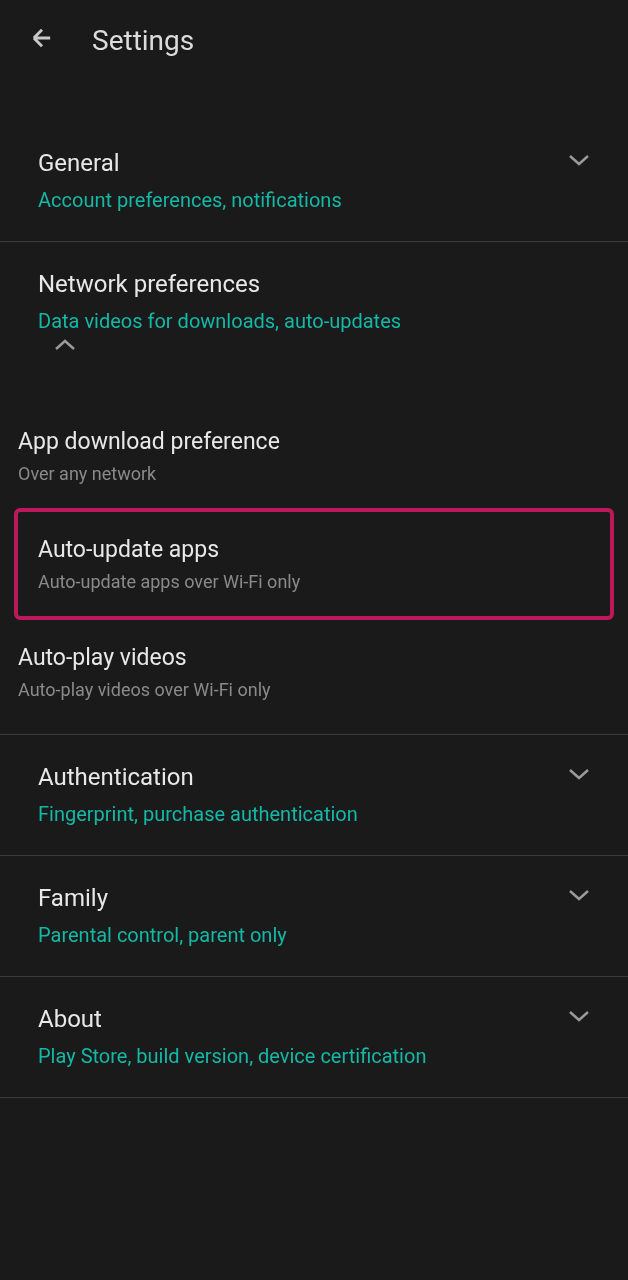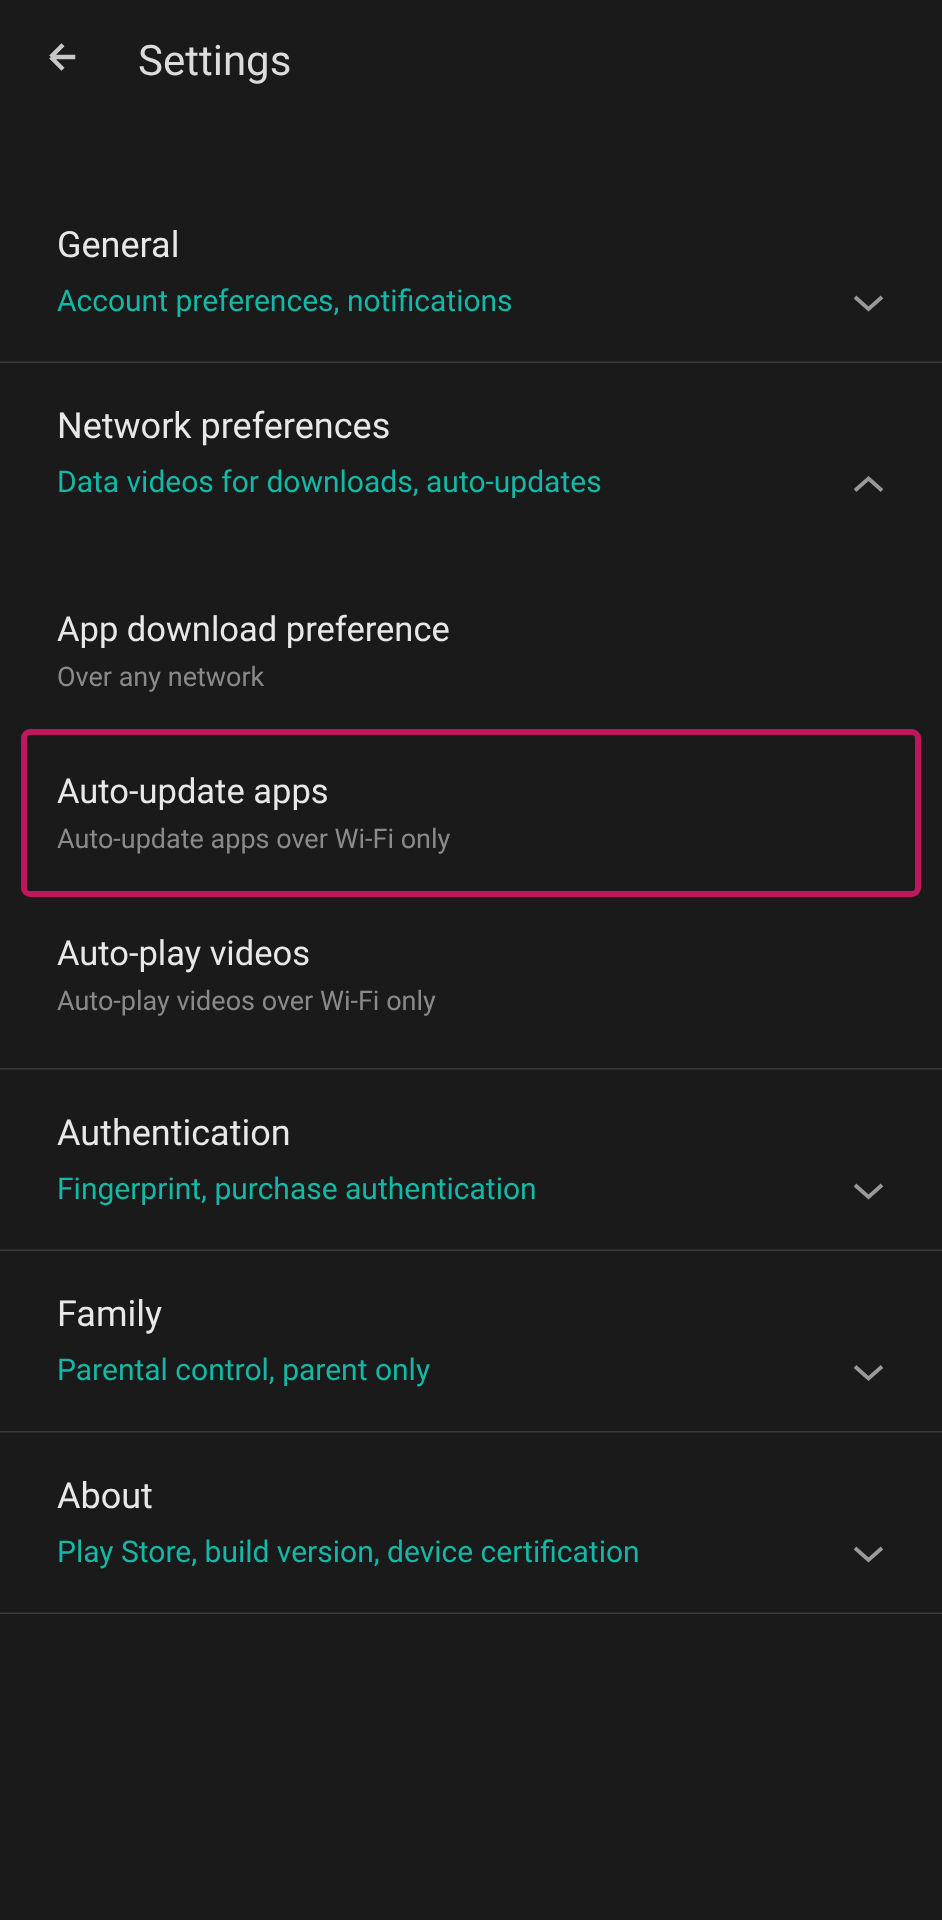--- a/index.html
+++ b/index.html
@@ -40,21 +40,21 @@
       font-weight: 400;
       color: #dcdcdc;
     }
     .content {
       padding: 0;
     }
     .section {
       padding: 28px 38px 28px 38px;
       border-bottom: 1px solid #3a3a3a;
       display: flex;
-      align-items: flex-end;
+      align-items: flex-start;
       justify-content: space-between;
       cursor: pointer;
     }
     .section:first-of-type {
       margin-top: 40px;
     }
     .section-text {
       flex: 1;
     }
     .section-title {
@@ -78,21 +78,21 @@
       margin-left: 16px;
     }
     .chevron svg {
       width: 22px;
       height: 14px;
       stroke: #9a9a9a;
       stroke-width: 2.5;
       fill: none;
     }
     .sub-item {
-      padding: 24px 38px 24px 38px;
+      padding: 24px 38px 24px 18px;
       cursor: pointer;
     }
     .sub-item-title {
       font-size: 23px;
       font-weight: 400;
       color: #e8e8e8;
       margin-bottom: 8px;
     }
     .sub-item-subtitle {
       font-size: 18px;
@@ -105,20 +105,21 @@
       margin: 0 14px;
       padding: 24px 20px;
     }
     .sub-items-group {
       padding-top: 20px;
       padding-bottom: 10px;
       border-bottom: 1px solid #3a3a3a;
     }
     .no-border {
       border-bottom: none;
+      flex-direction: column;
     }
   </style>
 </head>
 <body>
 
 <div class="header">
   <div class="back-icon">
     <svg viewBox="0 0 24 24">
       <path d="M19 12H5M5 12L12 5M5 12L12 19"></path>
     </svg>

